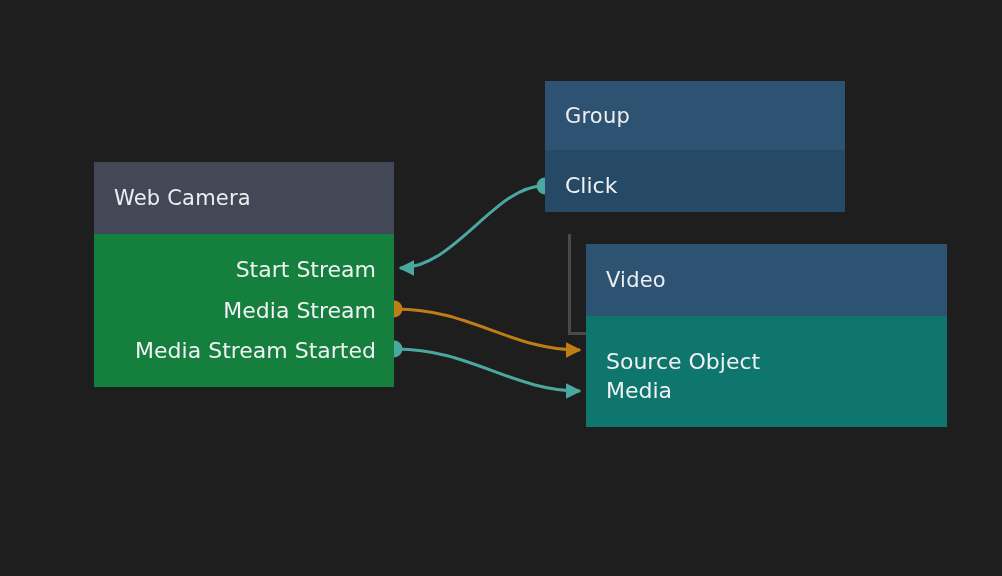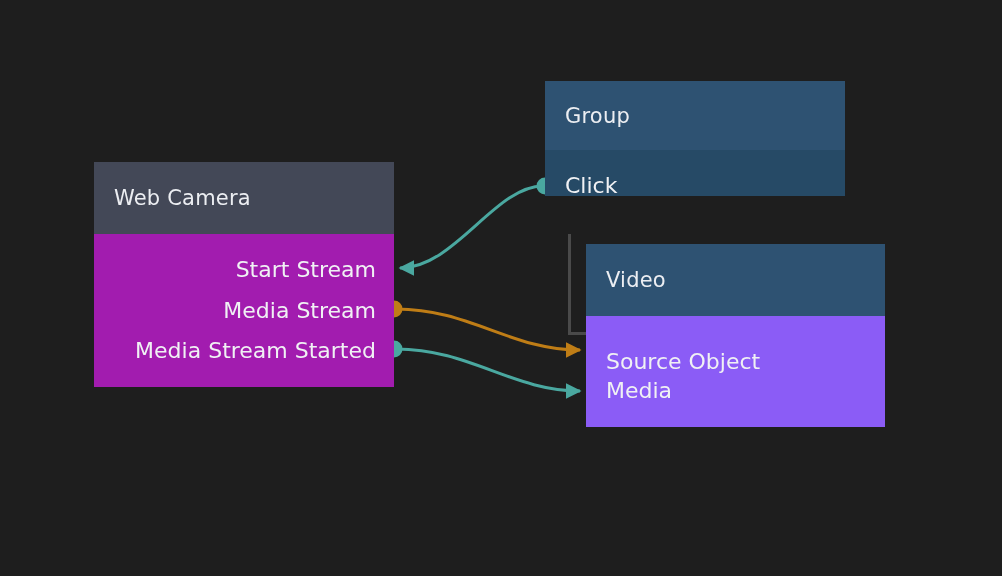--- a/index.html
+++ b/index.html
@@ -73,49 +73,49 @@
     left: 20px;
     justify-content: flex-start;
   }
 
   
   #node-webcamera {
     left: 94px;
     top: 162px;
     width: 300px;
     height: 225px;
-    background: #a21caf;
+    background: #15803d;
   }
   #node-webcamera .node-header {
     height: 72px;
     background: #434857;
     padding-left: 20px;
   }
 
   
   #node-group {
     left: 545px;
     top: 81px;
     width: 300px;
-    height: 115px;
+    height: 131px;
     background: #264a66;
   }
   #node-group .node-header {
     height: 69px;
     background: #2e5272;
     padding-left: 20px;
   }
 
   
   #node-video {
     left: 586px;
     top: 244px;
-    width: 299px;
+    width: 361px;
     height: 183px;
-    background: #8b5cf6;
+    background: #0f766e;
   }
   #node-video .node-header {
     height: 72px;
     background: #2e5272;
     padding-left: 20px;
   }
 
   
   #group-bracket {
     position: absolute;

